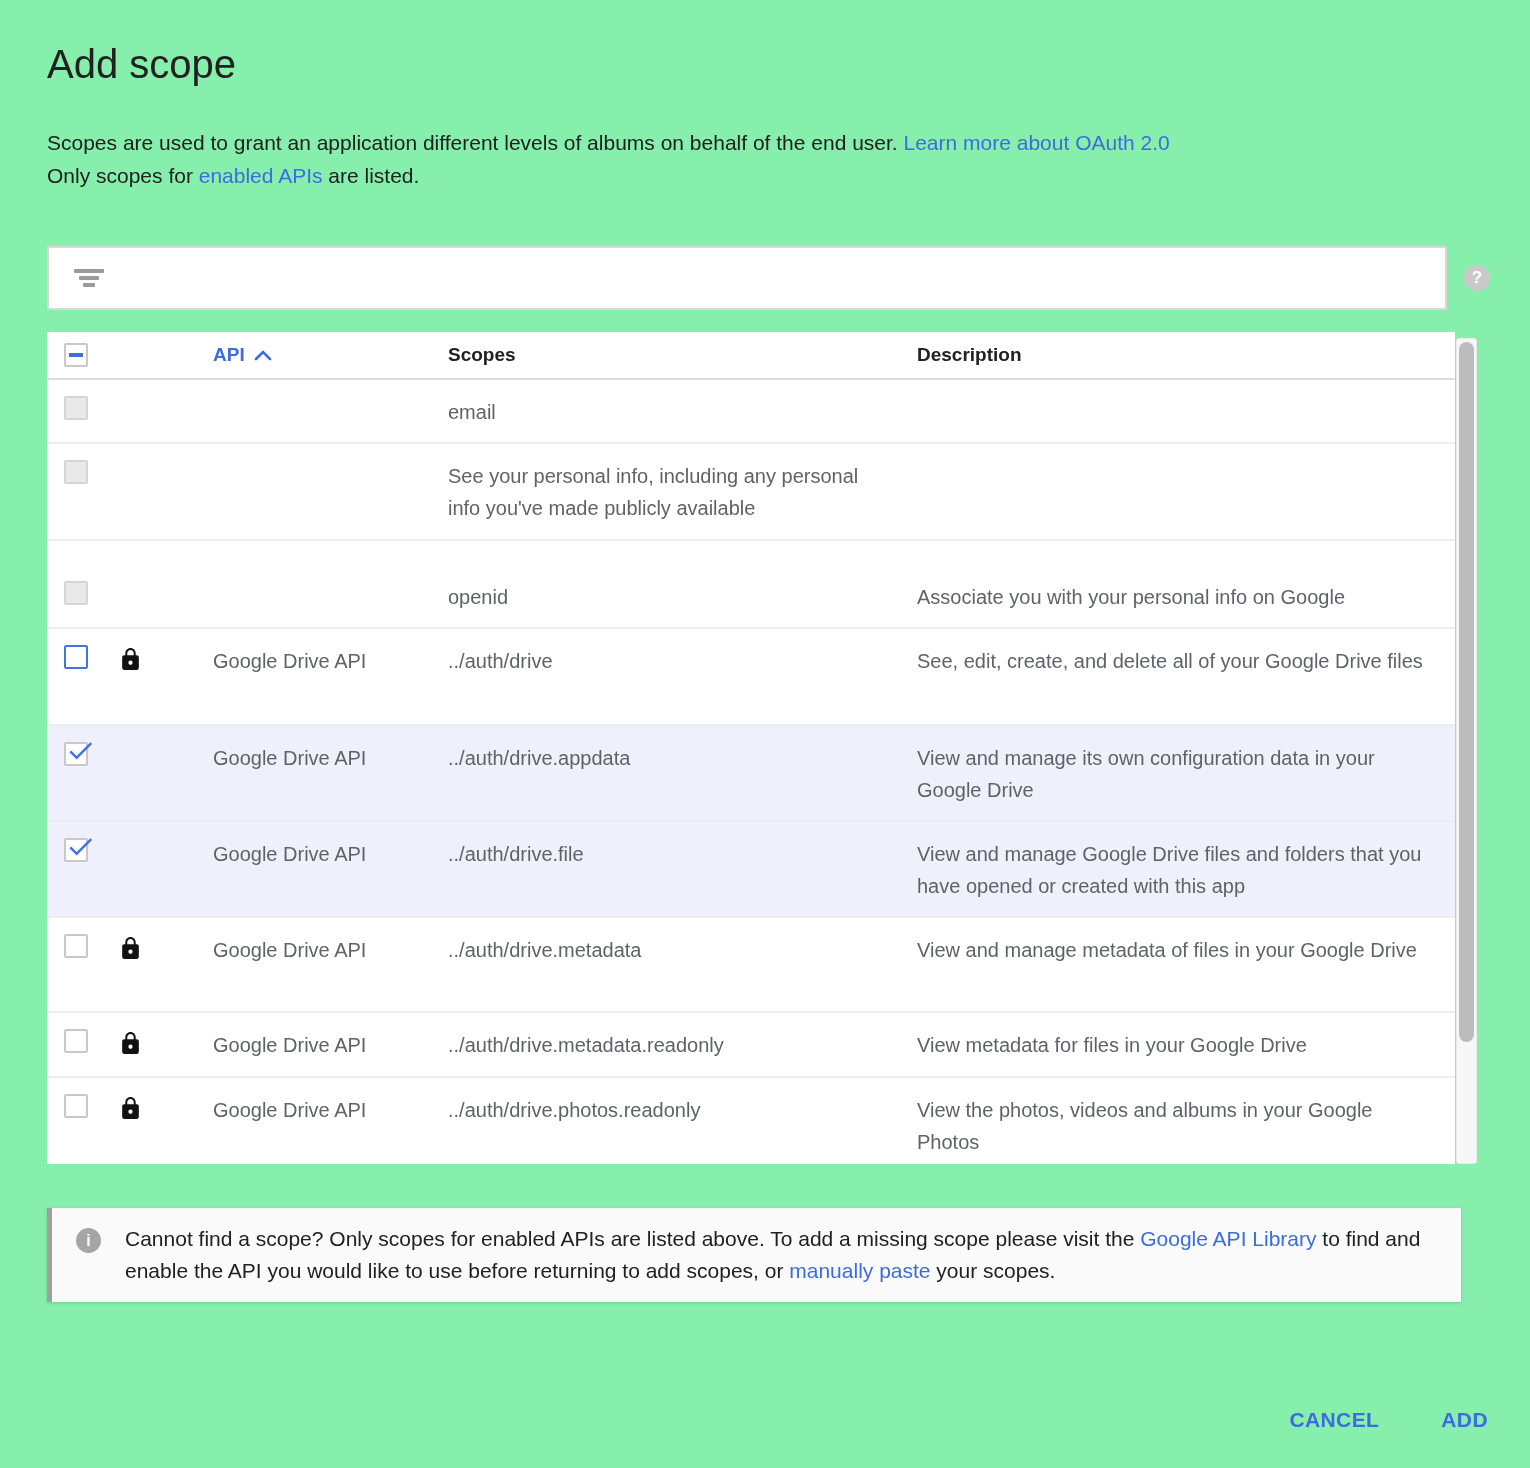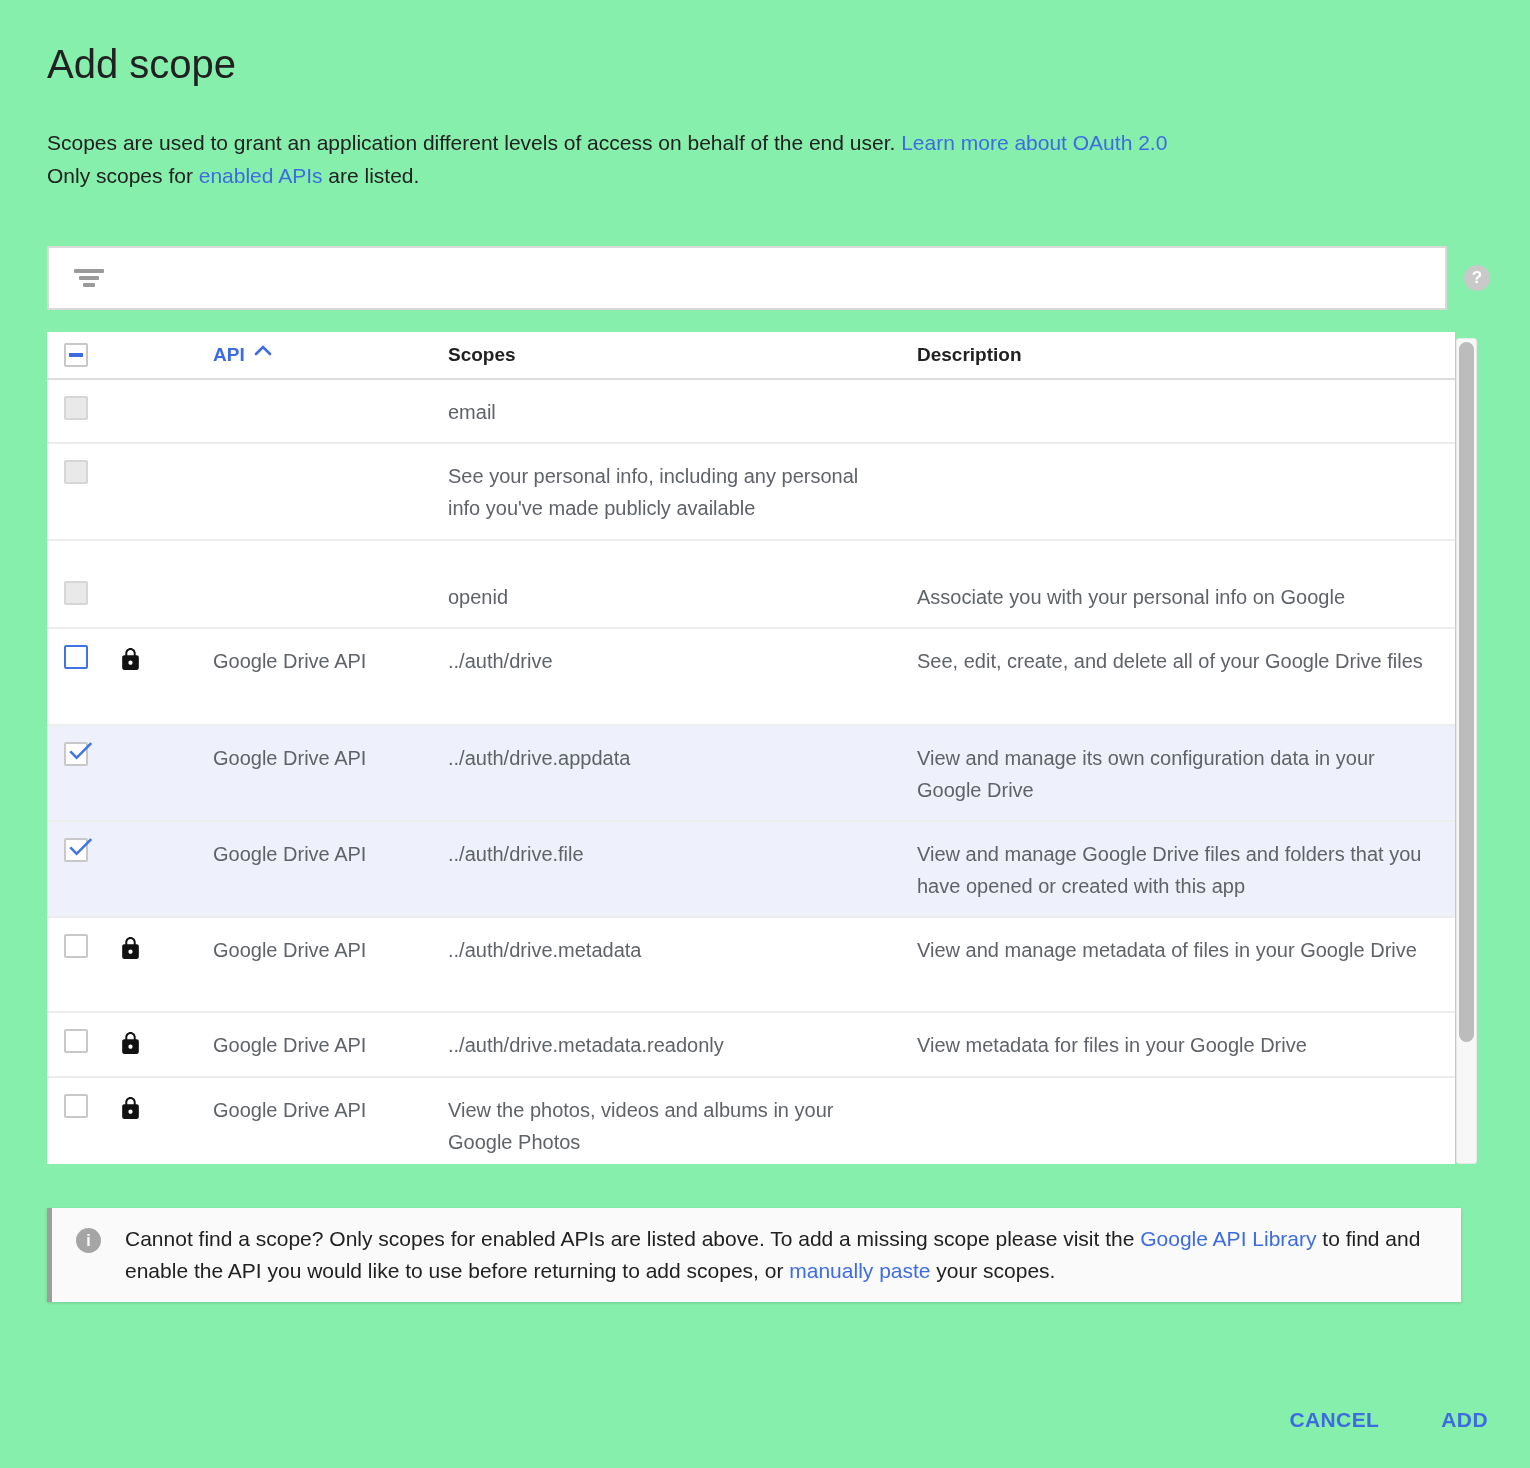--- a/index.html
+++ b/index.html
@@ -20,21 +20,21 @@
   .filter-icon i:nth-child(1){ width:30px; } .filter-icon i:nth-child(2){ width:20px; } .filter-icon i:nth-child(3){ width:12px; }
   .filter-input { flex:1; height:100%; border:none; outline:none; font-size:20px; padding:0 20px; font-family:"Liberation Sans",sans-serif; color:#212121; background:transparent; }
   .help-icon { position:absolute; left:1464px; top:265px; width:26px; height:26px; border-radius:50%;
     background:#c9c9c9; color:#fff; font-size:17px; font-weight:700; display:flex; align-items:center; justify-content:center; cursor:pointer; }
 
   
   .table { position:absolute; left:47px; top:332px; width:1408px; height:832px; overflow:hidden; background:#fff; }
   .thead, .trow { display:grid; grid-template-columns:54px 95px 235px 469px 1fr; padding-left:17px; }
   .thead { height:48px; align-items:center; border-bottom:2px solid #dcdcdc; }
   .th { font-size:19px; font-weight:700; color:#212121; }
-  .th-api { color:#3d6ce0; display:flex; align-items:flex-start; gap:9px; cursor:pointer; }
+  .th-api { color:#3d6ce0; display:flex; align-items:center; gap:9px; cursor:pointer; }
   .trow { border-bottom:2px solid #ededed; padding-top:16px; }
   .trow.selected { background:#eef1fb; }
   .trow:nth-child(2){ min-height:64px; }
   .trow:nth-child(3){ min-height:97px; }
   .trow:nth-child(4){ min-height:64px;margin-top:24px; }
   .trow:nth-child(5){ min-height:97px; }
   .trow:nth-child(6){ min-height:96px; }
   .trow:nth-child(7){ min-height:96px; }
   .trow:nth-child(8){ min-height:95px; }
   .trow:nth-child(9){ min-height:65px; }
@@ -69,21 +69,21 @@
   .actions button { background:none; border:none; color:#3d6ce0; font-size:21px; font-weight:700;
     font-family:Liberation Sans, sans-serif; letter-spacing:0.4px; cursor:pointer; padding:8px 2px; }
 </style>
 </head>
 <body>
 
 <div class="page">
 
   <h1 class="title">Add scope</h1>
 
-  <p class="intro"><span>Scopes are used to grant an application different levels of access on behalf of the end user. </span><a class="link">Learn more about OAuth 2.0</a><br><span>Only scopes for </span><a class="link">enabled APIs</a><span> are listed.</span></p>
+  <p class="intro"><span>Scopes are used to grant an application different levels of albums on behalf of the end user. </span><a class="link">Learn more about OAuth 2.0</a><br><span>Only scopes for </span><a class="link">enabled APIs</a><span> are listed.</span></p>
 
   <div class="filterbar">
     <span class="filter-icon">
         <i></i>
         <i></i>
         <i></i>
       </span>
     <input class="filter-input" type="text" placeholder="" style="">
   </div>
   <div class="help-icon">?</div>
@@ -181,20 +181,21 @@
       <span class="cell">Google Drive API</span>
       <span class="cell">../auth/drive.metadata.readonly</span>
       <span class="cell">View metadata for files in your Google Drive</span>
     </div>
     <div class="trow">
       <span class="cb state-unchecked"></span>
       <span><svg class="lock" viewBox="0 0 24 24">
             <path fill="#111" d="M18 8h-1V6c0-2.76-2.24-5-5-5S7 3.24 7 6v2H6c-1.1 0-2 .9-2 2v10c0 1.1.9 2 2 2h12c1.1 0 2-.9 2-2V10c0-1.1-.9-2-2-2zm-6 9c-1.1 0-2-.9-2-2s.9-2 2-2 2 .9 2 2-.9 2-2 2zm3.1-9H8.9V6c0-1.71 1.39-3.1 3.1-3.1 1.71 0 3.1 1.39 3.1 3.1v2z"></path>
           </svg></span>
       <span class="cell">Google Drive API</span>
+      <span class="cell">../auth/drive.photos.readonly</span>
       <span class="cell">View the photos, videos and albums in your Google Photos</span>
     </div>
   </div>
 
   <div class="sb-track"></div>
   <div class="sb-thumb"></div>
 
   <div class="notice">
     <i class="info-icon">i</i>
     <p class="notice-text"><span>Cannot find a scope? Only scopes for enabled APIs are listed above. To add a missing scope please visit the </span><a class="link">Google API Library</a><span> to find and enable the API you would like to use before returning to add scopes, or </span><a class="link">manually paste</a><span> your scopes.</span></p>

